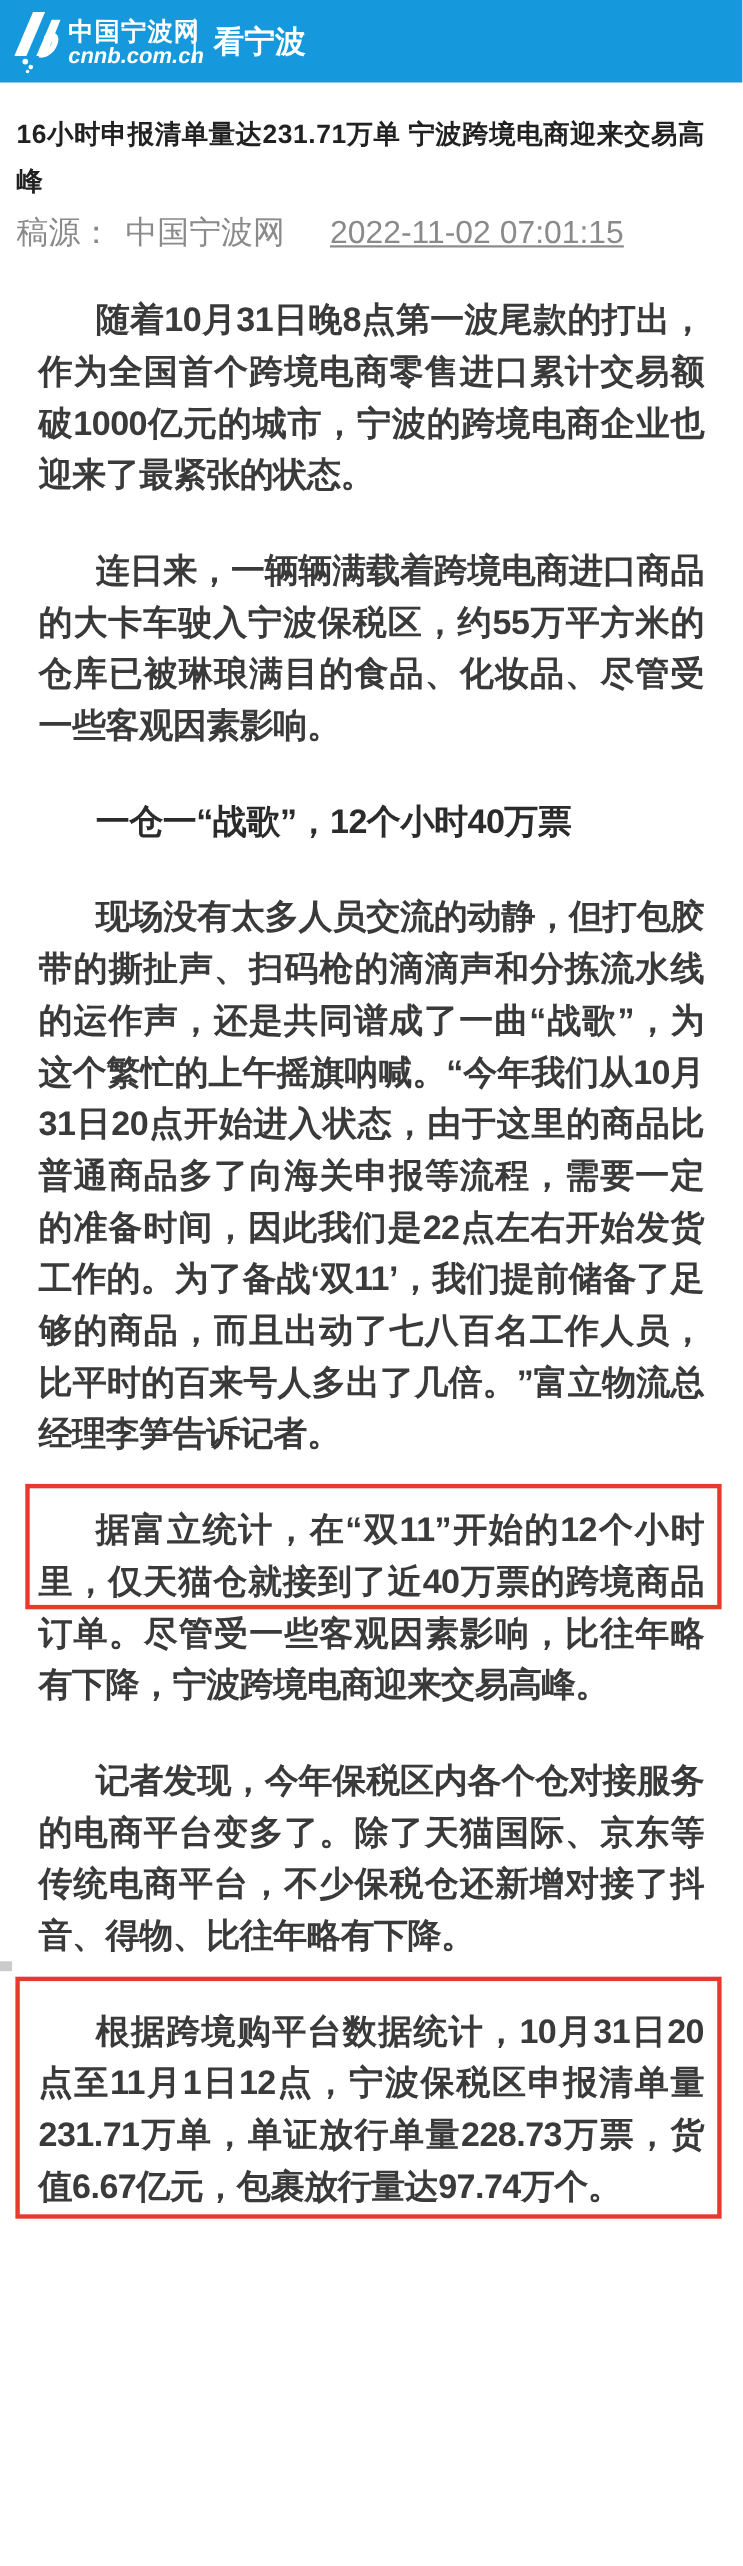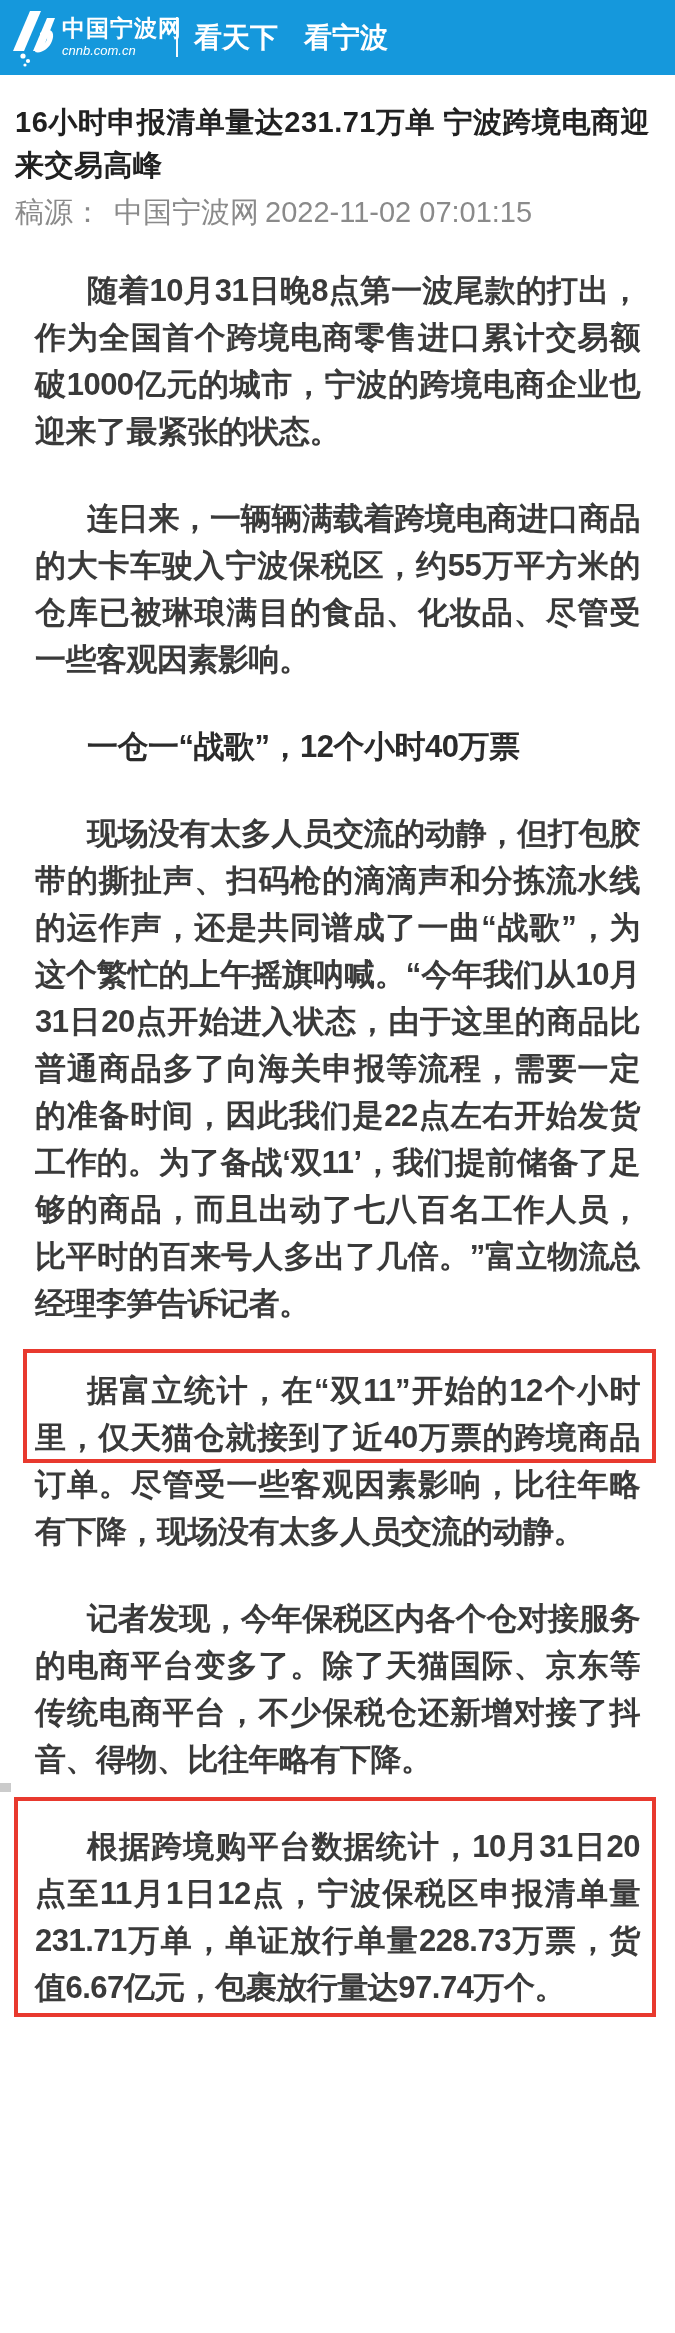--- a/index.html
+++ b/index.html
@@ -10,35 +10,35 @@
   }
   
   .site-header{
     height:75px;background:#1598DC;display:flex;align-items:center;
     padding-left:12px;box-sizing:border-box;
   }
   .logo{display:flex;align-items:center;cursor:pointer;}
   .logo-mark{width:44px;height:60px;margin:2px 6px 0 0;flex:none;}
   .logo-text{color:#fff;width:108px;}
   .logo-cn{font-size:23px;font-weight:bold;letter-spacing:1px;white-space:nowrap;line-height:26px;}
-  .logo-en{font-size:13px;font-weight:normal;font-style:italic;line-height:20px;letter-spacing:0;}
+  .logo-en{font-size:20px;font-weight:bold;font-style:italic;line-height:20px;letter-spacing:0;}
   .nav-divider{width:2px;height:40px;background:rgba(255,255,255,.95);margin:0 0 2px 6px;flex:none;}
   .top-nav{display:flex;margin-left:16px;gap:26px;}
   .top-nav a{color:#fff;font-size:28px;font-weight:bold;text-decoration:none;line-height:75px;height:75px;display:block;}
   
   .article-title{
-    margin:26px 15px 0;font-size:29px;line-height:43px;color:#212121;
+    margin:26px 15px 0;font-size:24px;line-height:43px;color:#212121;
     font-weight:bold;letter-spacing:.5px;
   }
   .article-meta{
     position:relative;margin:10px 15px 0;height:30px;
     font-size:29px;color:#8a8a8a;line-height:30px;
   }
   .article-meta .meta-source{margin-left:12px;}
-  .article-meta .meta-date{position:absolute;left:250px;top:0;}
+  .article-meta .meta-date{position:absolute;left:285px;top:0;text-decoration:underline;}
   
   .article-body{
     padding:0 35px;color:#3a3a3a;font-size:31px;line-height:47px;
     letter-spacing:-0.5px;text-align:justify;
   }
   .article-body p{margin:40px 0;text-indent:52px;font-weight:bold;}
   .article-body h2{
     margin:34px 0 26px;font-size:31px;line-height:47px;font-weight:bold;
     color:#2b2b2b;text-indent:52px;
   }
@@ -65,21 +65,20 @@
         <circle cx="13" cy="54" r="1.6"></circle>
       </g>
     </svg>
     <div class="logo-text">
       <div class="logo-cn">中国宁波网</div>
       <div class="logo-en">cnnb.com.cn</div>
     </div>
   </div>
   <div class="nav-divider"></div>
   <nav class="top-nav">
-    <a href="#">看天下</a>
     <a href="#">看宁波</a>
   </nav>
 </header>
 
 <h1 class="article-title">16小时申报清单量达231.71万单 宁波跨境电商迎来交易高峰</h1>
 
 <div class="article-meta">
   <span>稿源：</span><span class="meta-source">中国宁波网</span>
   <span class="meta-date">2022-11-02 07:01:15</span>
 </div>
@@ -90,21 +89,21 @@
 
   <p>连日来，一辆辆满载着跨境电商进口商品的大卡车驶入宁波保税区，约55万平方米的仓库已被琳琅满目的食品、化妆品、尽管受一些客观因素影响。</p>
 
   <h2>一仓一“战歌”，12个小时40万票</h2>
 
 
   <p>现场没有太多人员交流的动静，但打包胶带的撕扯声、扫码枪的滴滴声和分拣流水线的运作声，还是共同谱成了一曲“战歌”，为这个繁忙的上午摇旗呐喊。“今年我们从10月31日20点开始进入状态，由于这里的商品比普通商品多了向海关申报等流程，需要一定的准备时间，因此我们是22点左右开始发货工作的。为了备战‘双11’，我们提前储备了足够的商品，而且出动了七八百名工作人员，比平时的百来号人多出了几倍。”富立物流总经理李笋告诉记者。</p>
 
   <div class="hl-wrap">
     <div class="hl-box partial"></div>
-    <p>据富立统计，在“双11”开始的12个小时里，仅天猫仓就接到了近40万票的跨境商品订单。尽管受一些客观因素影响，比往年略有下降，现场没有太多人员交流的动静。</p>
+    <p>据富立统计，在“双11”开始的12个小时里，仅天猫仓就接到了近40万票的跨境商品订单。尽管受一些客观因素影响，比往年略有下降，宁波跨境电商迎来交易高峰。</p>
   </div>
 
   <p>记者发现，今年保税区内各个仓对接服务的电商平台变多了。除了天猫国际、京东等传统电商平台，不少保税仓还新增对接了抖音、得物、比往年略有下降。</p>
 
   <div class="hl-wrap">
     <div class="hl-box full"></div>
     <div class="edge-artifact"></div>
     <p>根据跨境购平台数据统计，10月31日20点至11月1日12点，宁波保税区申报清单量231.71万单，单证放行单量228.73万票，货值6.67亿元，包裹放行量达97.74万个。</p>
   </div>
 

